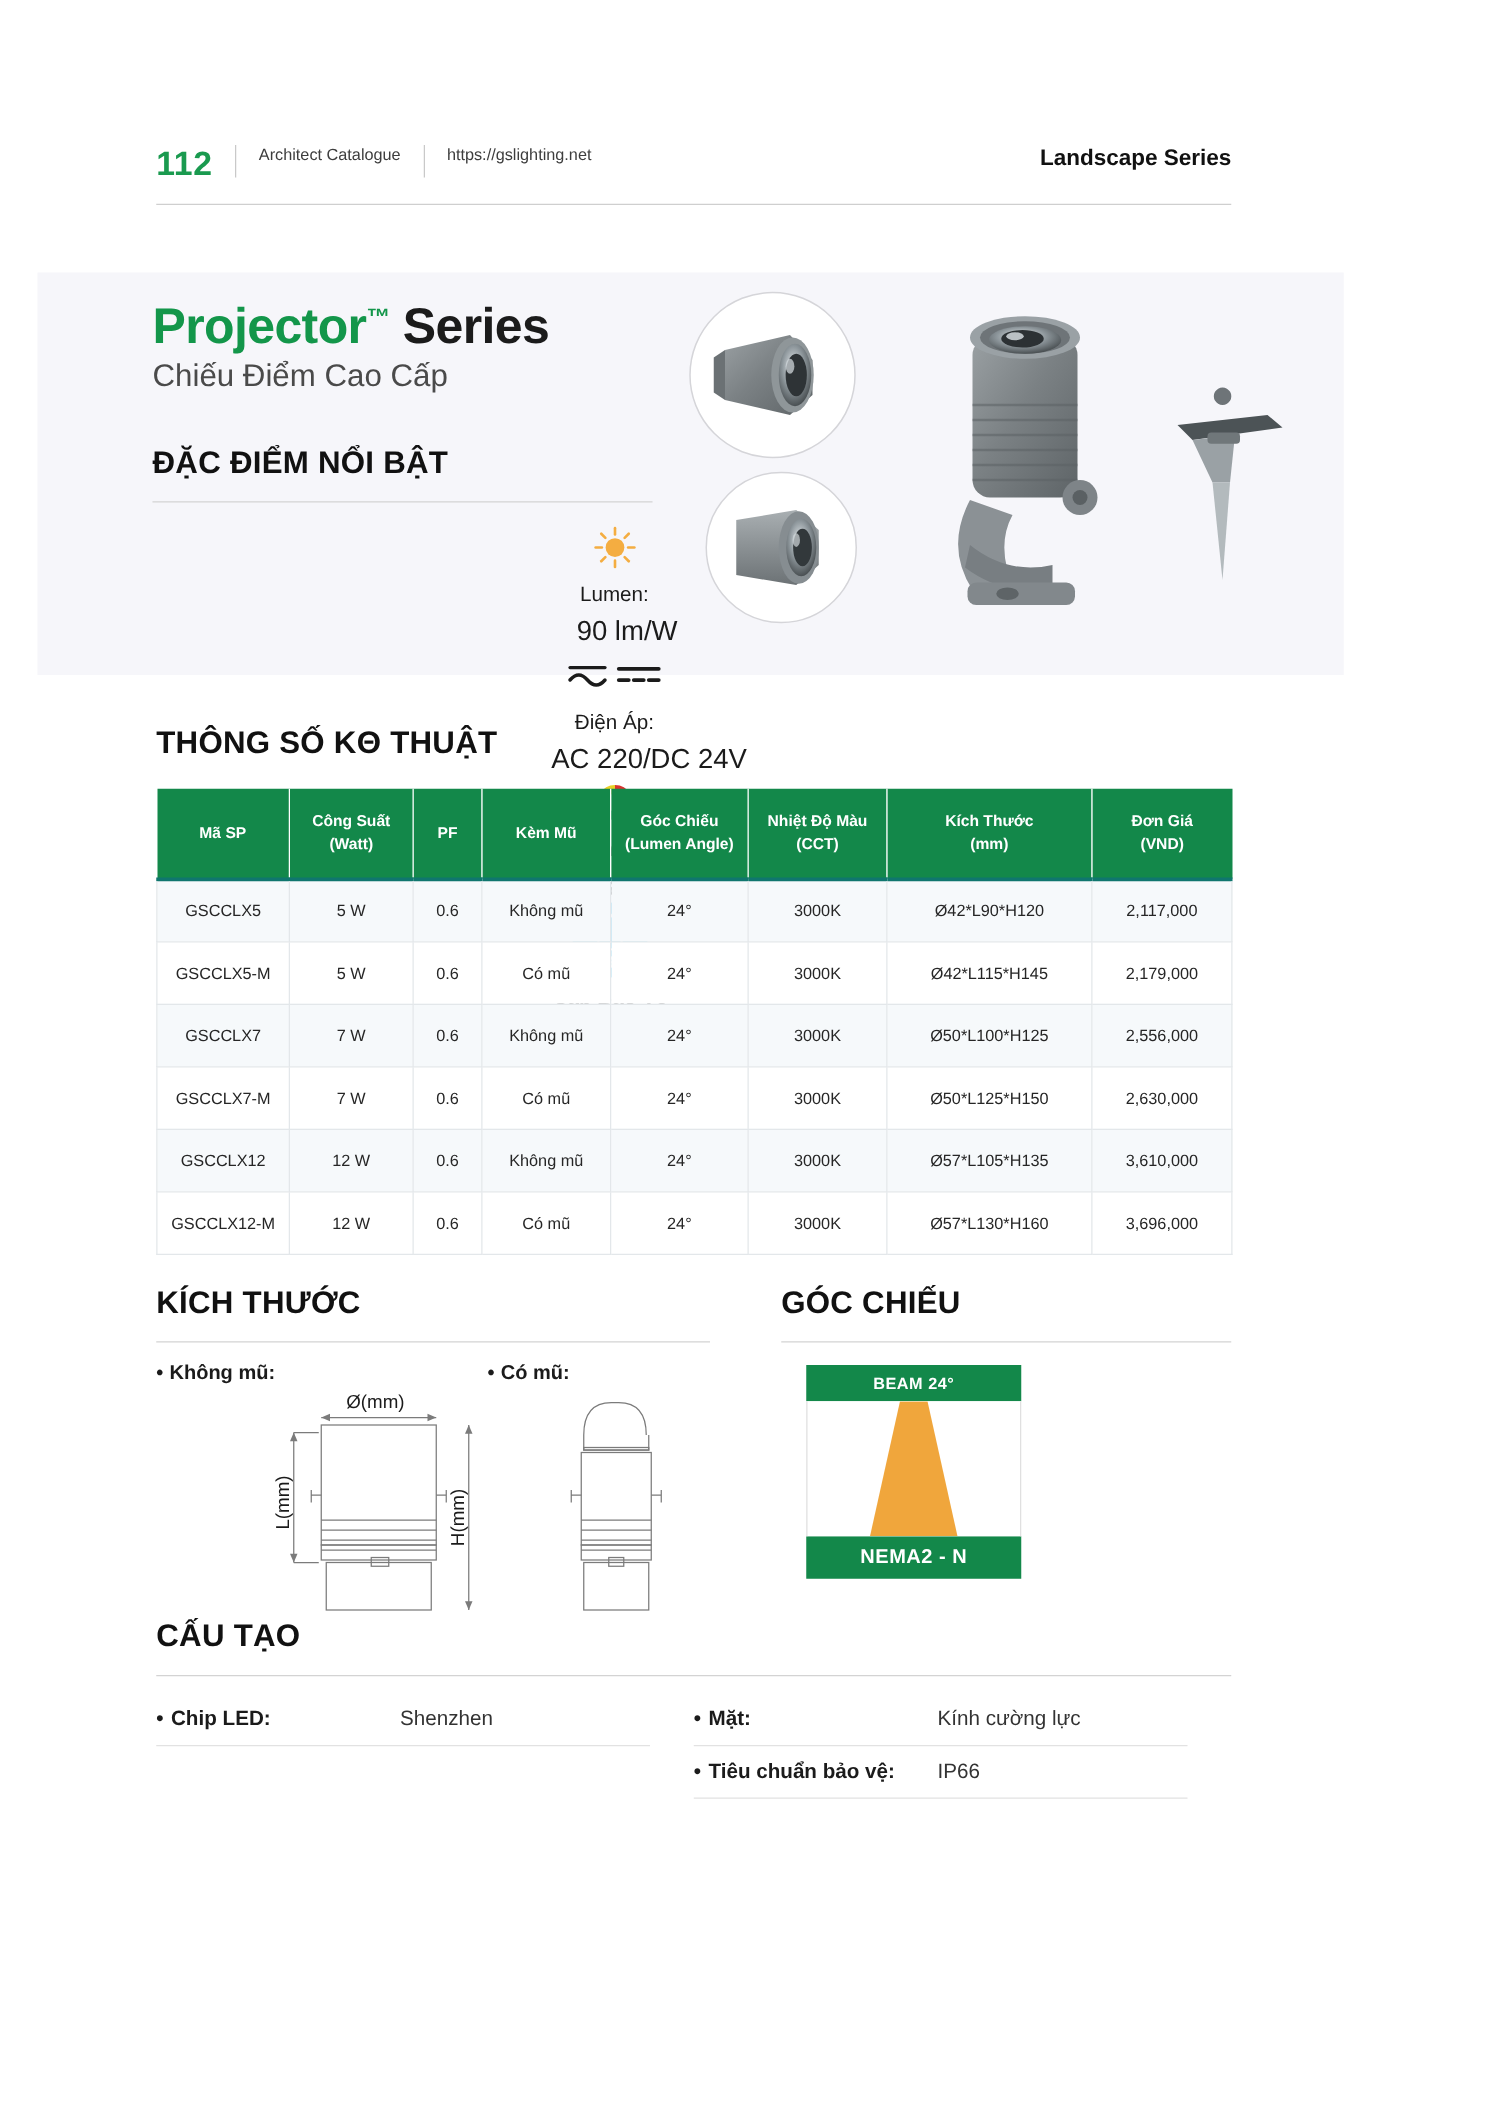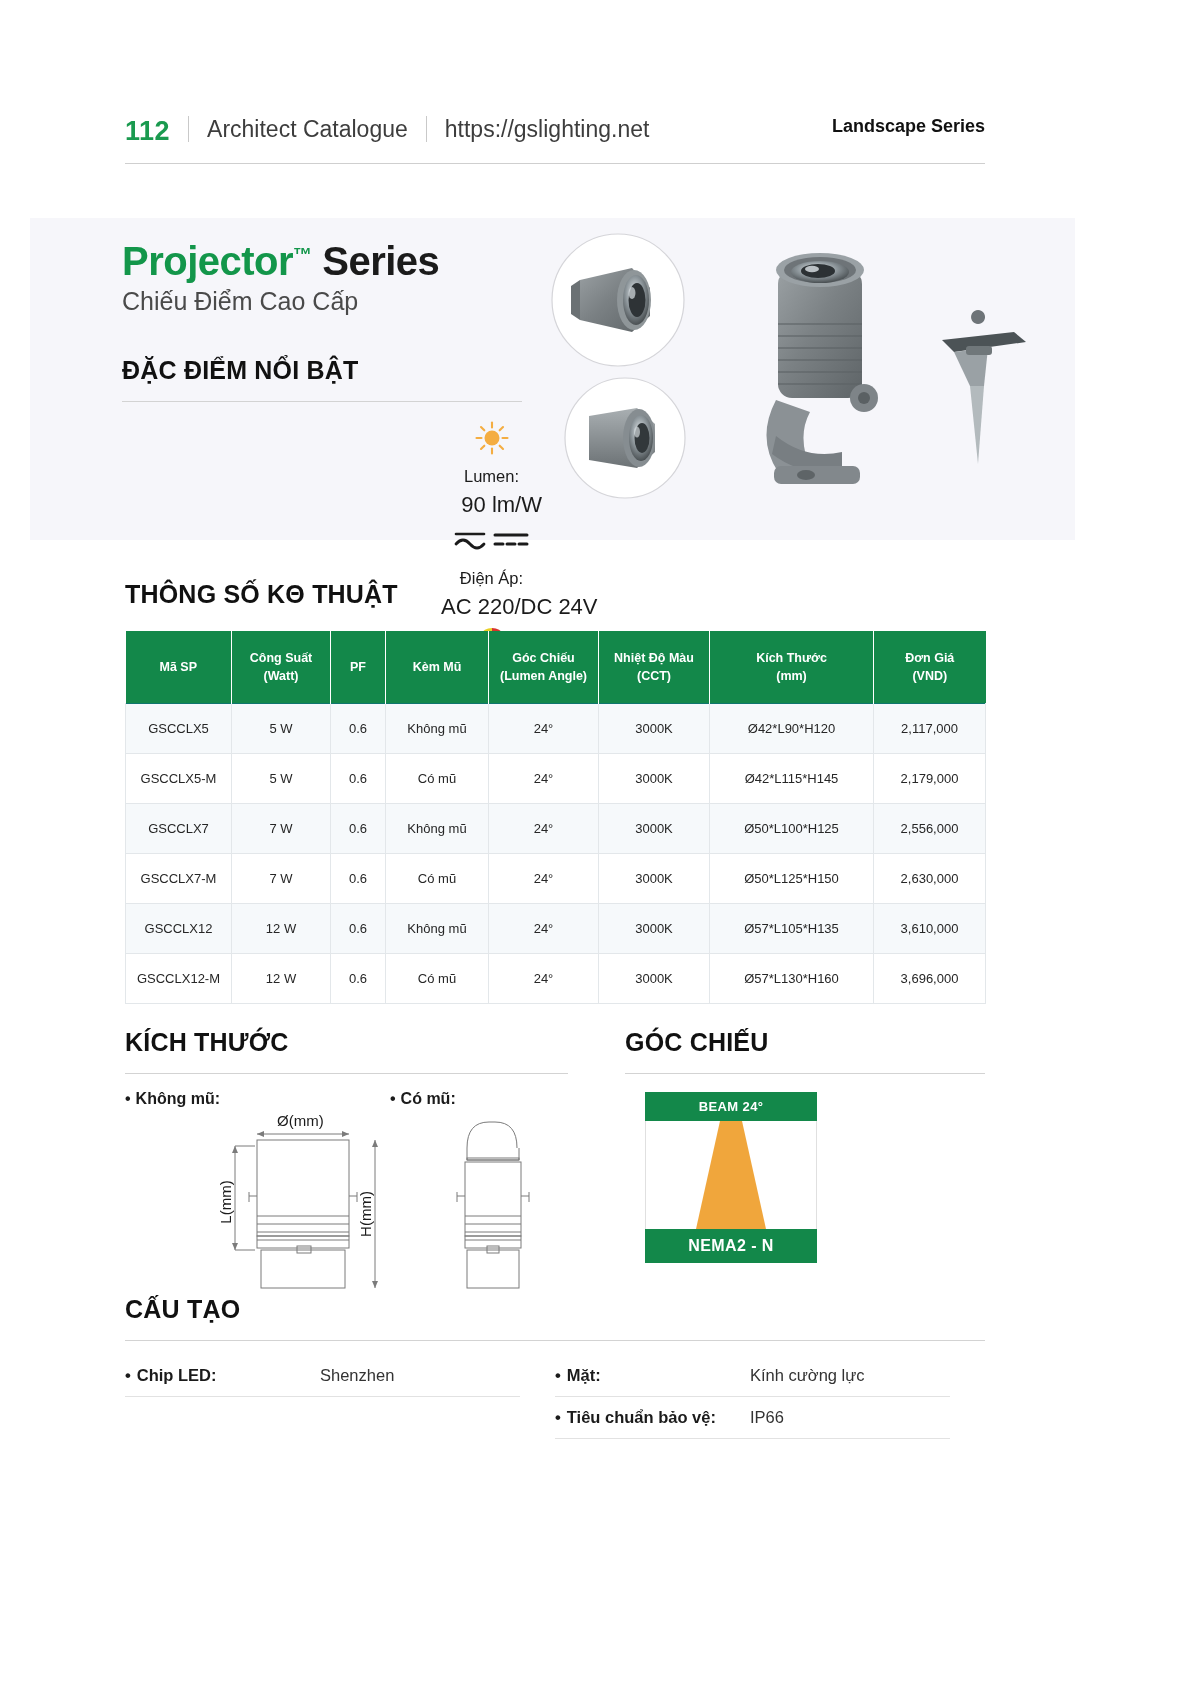--- a/index.html
+++ b/index.html
@@ -12,21 +12,21 @@
   }
   .page { position: relative; width: 1190px; height: 1684px; background:#fff; }
 
   
   .header {
     position: absolute; left: 125px; top: 116px; width: 860px; height: 46px;
     display: flex; 
   }
   .pg-num { font-size: 27px; font-weight: 700; color: #1a9a4f; letter-spacing: .5px; }
   .hdr-div { width: 1px; height: 26px; background: #c9c9c9; margin: 0 18px; }
-  .hdr-txt { font-size: 23px; color: #3d3d3d; font-weight: 400; }
+  .hdr-txt { font-size: 13px; color: #3d3d3d; font-weight: 400; }
   .hdr-right { margin-left: auto; font-size: 18px; font-weight: 700; color: #111; }
   .hdr-rule { position: absolute; left: 125px; top: 163px; width: 860px; height: 1px; background: #cfcfcf; }
 
   
   .hero {
     position: absolute; left: 30px; top: 218px; width: 1045px; height: 322px;
     background: #f6f6fa;
   }
   .hero-left { position: absolute; left: 92px; top: 20px; width: 420px; }
   .hero-title { font-size: 40px; font-weight: 700; letter-spacing: -0.5px; line-height: 1.15; }
@@ -67,21 +67,21 @@
     padding: 10px 4px; height: 72px; border-right: 1px solid #ffffff; line-height: 1.45;
   }
   table.spec th:last-child { border-right: none; }
   table.spec td {
     font-size: 13px; color: #262626; text-align: center; height: 50px;
     border-right: 1px solid #e3e7ea; border-bottom: 1px solid #e3e7ea; font-weight: 400;
   }
   table.spec td:last-child { border-right: 1px solid #e3e7ea; }
   table.spec tbody tr:nth-child(odd) td { background: #f6f9fb; }
   table.spec tbody tr:nth-child(even) td { background: #ffffff; }
-  table.spec tbody tr:first-child td { border-top: 1px solid #0f766e; }
+  table.spec tbody tr:first-child td { border-top: 3px solid #0f766e; }
   table.spec td:first-child { border-left: 1px solid #e3e7ea; }
 
   
   .dim-wrap { position: absolute; left: 125px; top: 1028px; width: 440px; }
   .beam-wrap { position: absolute; left: 625px; top: 1028px; width: 360px; }
   .sub-rule { height: 1px; background: #d3d3d3; margin-top: 16px; }
   .dim-rule { width: 443px; }
   .beam-rule { width: 360px; }
 
   .dim-labels { display: flex; margin-top: 16px; }

